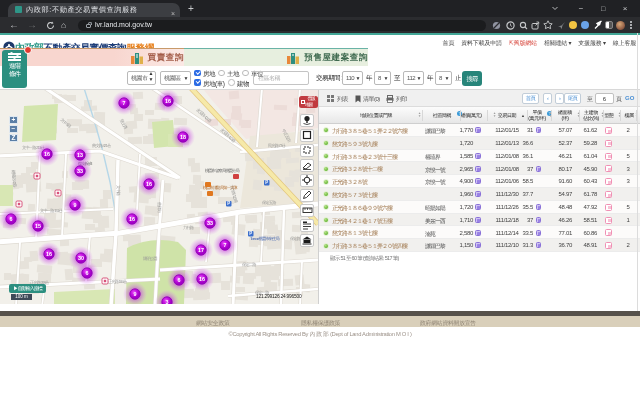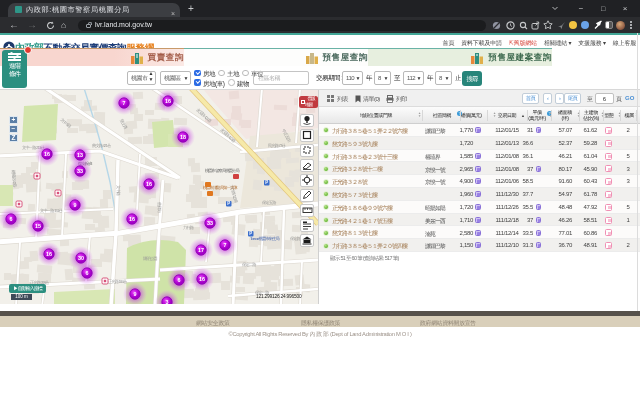--- a/index.html
+++ b/index.html
@@ -61,21 +61,21 @@
 .chk.on{background:#2b6be4}
 .chk.on:after{content:"";position:absolute;left:1.5px;top:1px;width:2.5px;height:1.5px;border-left:1px solid #fff;border-bottom:1px solid #fff;transform:rotate(-45deg)}
 .chk.off{background:#fff;border:1px solid #bbb;border-radius:50%}
 #commname{position:absolute;left:253px;top:71px;width:56px;height:14px;border:1px solid #c4c4c4;border-radius:2px;font-size:6px;color:#aaa;line-height:13px;padding-left:4px;letter-spacing:-0.5px}
 #searchbtn{position:absolute;left:462px;top:70.5px;width:20px;height:15px;background:#27857a;border-radius:3px;color:#fff;font-size:6.5px;text-align:center;line-height:15px;letter-spacing:-1px}
 </style>
 </head>
 <body>
 
 <div id="tabstrip">
- <div id="tab"><span class="fav"></span><span class="tx">內政部:桃園市警察局桃園分局</span><span id="tabx">×</span></div>
+ <div id="tab"><span class="fav"></span><span class="tx">內政部:不動產交易實價查詢服務</span><span id="tabx">×</span></div>
  <div id="newtab">+</div>
  <div id="winctl">
       <svg width="8" height="5" style="margin-right:11px">
         <path d="M1.5 1l2.5 2.5L6.5 1" stroke="#b8babc" stroke-width="1" fill="none"></path>
       </svg>
       <span>−</span>
       <span style="font-size:7px">□</span>
       <span>×</span>
     </div>
 </div>
@@ -137,25 +137,20 @@
 </div>
 
 <div id="bigtabs">
  <div class="btab" id="bt1"><svg width="15" height="12" viewBox="0 0 15 12">
         <rect x="1" y="4" width="3.5" height="8" fill="#e8883a"></rect>
         <rect x="5" y="1" width="4" height="11" fill="#2e8f80"></rect>
         <rect x="9.5" y="4.5" width="3.5" height="7.5" fill="#e0b04a"></rect>
         <rect x="6" y="2.5" width="2" height="1" fill="#fff"></rect>
         <rect x="6" y="4.5" width="2" height="1" fill="#fff"></rect>
       </svg>買賣查詢</div>
- <div class="btab" id="bt3"><svg width="15" height="12" viewBox="0 0 15 12">
-        <rect x="1" y="4" width="3.5" height="8" fill="#d8a84a"></rect>
-        <rect x="5" y="1" width="4" height="11" fill="#c8b88a"></rect>
-        <rect x="9.5" y="4.5" width="3.5" height="7.5" fill="#e0b04a"></rect>
-      </svg>預售屋查詢</div>
  <div class="btab" id="bt4"><svg width="15" height="12" viewBox="0 0 15 12">
         <rect x="1" y="4" width="3.5" height="8" fill="#e8883a"></rect>
         <rect x="5" y="1" width="4" height="11" fill="#2e8f80"></rect>
         <rect x="9.5" y="4.5" width="3.5" height="7.5" fill="#e0b04a"></rect>
         <rect x="6" y="2.5" width="2" height="1" fill="#fff"></rect>
       </svg>預售屋建案查詢</div>
 </div>
 <div id="advbadge">
     <div class="bars">
       <i></i>

